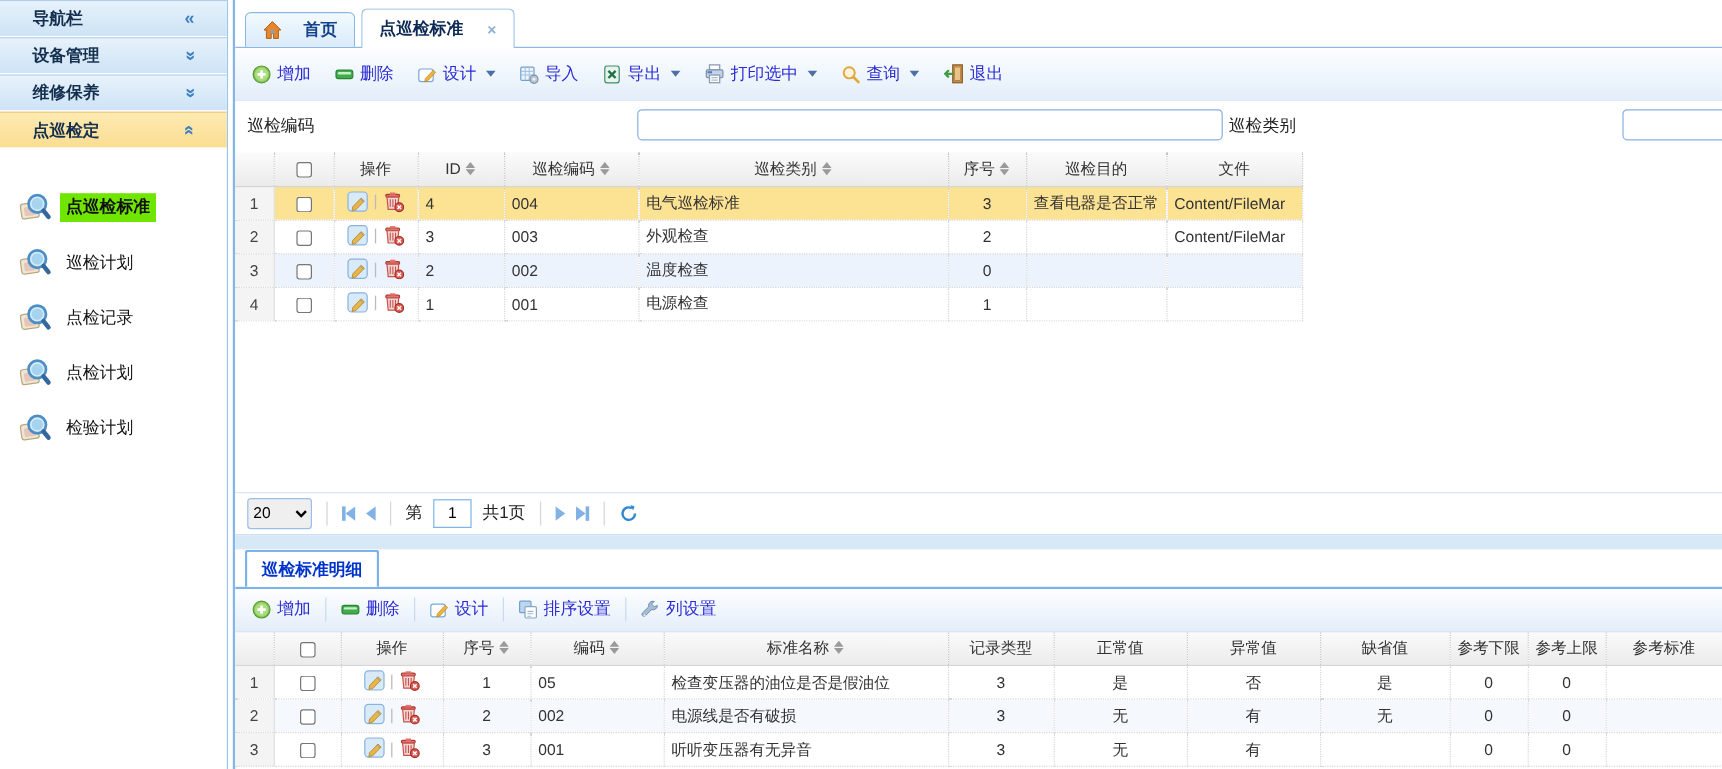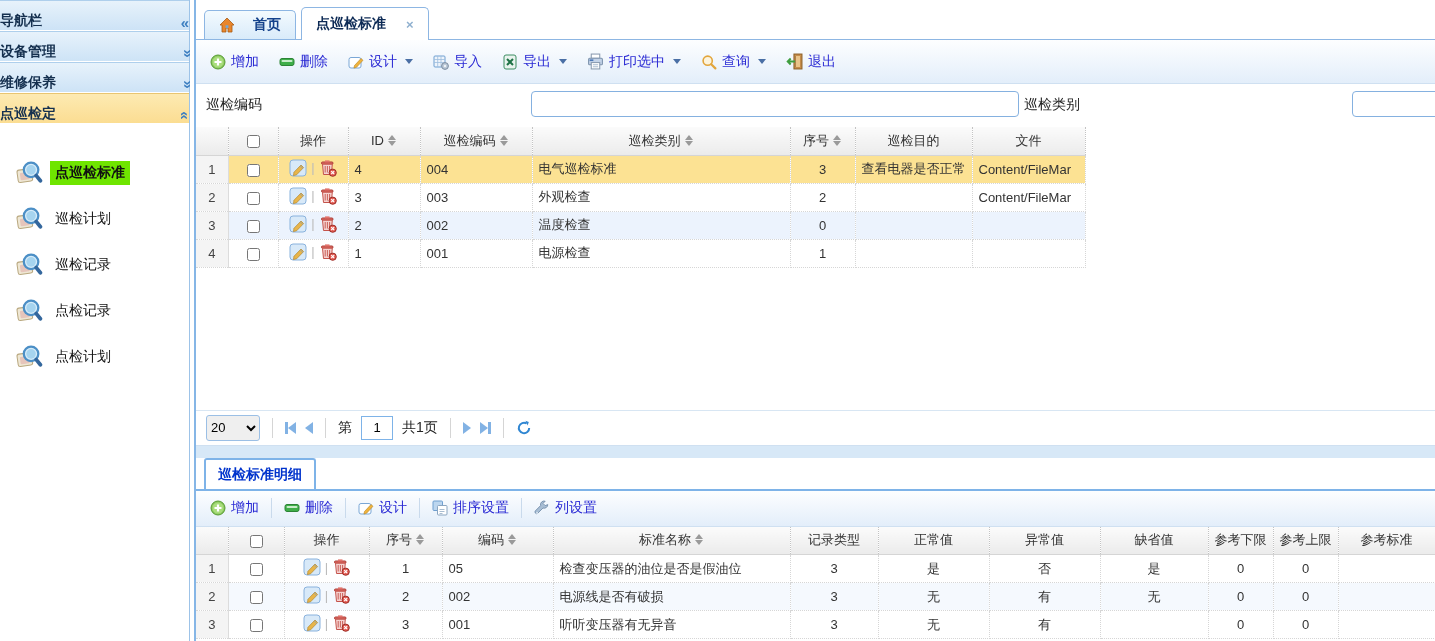--- a/index.html
+++ b/index.html
@@ -1,20 +1,20 @@
 <!DOCTYPE html>
 <html><head>
 <meta charset="utf-8">
 <style>
   html,body{margin:0;padding:0;background:#fff;}
   #root{position:relative;width:1435px;height:641px;overflow:hidden;background:#fff;
         font-family:"Liberation Sans","DejaVu Sans",sans-serif;font-size:13px;color:#333;}
   
   .sidebar{position:absolute;left:0;top:0;width:189px;height:641px;background:#fff;border-right:1px solid #9dc3e8;}
-  .side-hd{height:29px;display:flex;align-items:flex-end;justify-content:space-between;padding:0 0;
+  .side-hd{height:29px;display:flex;align-items:center;justify-content:space-between;padding:0 27px;
            background:linear-gradient(#e7f2fb,#cde3f6);border-top:1px solid #aecfec;border-bottom:1px solid #fff;
            font-size:14px;font-weight:bold;color:#15304f;cursor:pointer;}
   .side-hd.active{background:linear-gradient(#fdeab2,#fbdd92);border-top:1px solid #e8c571;}
   .chev{color:#3d7fc1;font-size:15px;font-weight:bold;display:inline-block;line-height:1;}
   .chev.up{transform:rotate(90deg);}
   .chev.down{transform:rotate(-90deg);}
   .side-items{padding-top:26px;}
   .side-item{height:46px;display:flex;align-items:center;gap:7px;padding-left:16px;font-size:14px;color:#111;cursor:pointer;}
   .side-item .lbl{padding:3px 5px;}
   .side-item.selected .lbl{background:#6fe500;font-weight:bold;}
@@ -190,33 +190,33 @@
       <div class="side-item">
         <svg class="mag" width="27" height="27">
             <use href="#i-mag"></use>
           </svg>
         <span class="lbl">巡检计划</span>
       </div>
       <div class="side-item">
         <svg class="mag" width="27" height="27">
             <use href="#i-mag"></use>
           </svg>
-        <span class="lbl">巡检记录</span>
+        <span class="lbl">点检记录</span>
       </div>
       <div class="side-item">
         <svg class="mag" width="27" height="27">
             <use href="#i-mag"></use>
           </svg>
-        <span class="lbl">点检记录</span>
+        <span class="lbl">点检计划</span>
       </div>
       <div class="side-item">
         <svg class="mag" width="27" height="27">
             <use href="#i-mag"></use>
           </svg>
-        <span class="lbl">点检计划</span>
+        <span class="lbl">检验计划</span>
       </div>
     </div>
   </div>
 
   <div class="main">
 
     <div class="tabbar">
       <div class="tab">
         <svg width="16" height="16">
             <use href="#i-home"></use>

